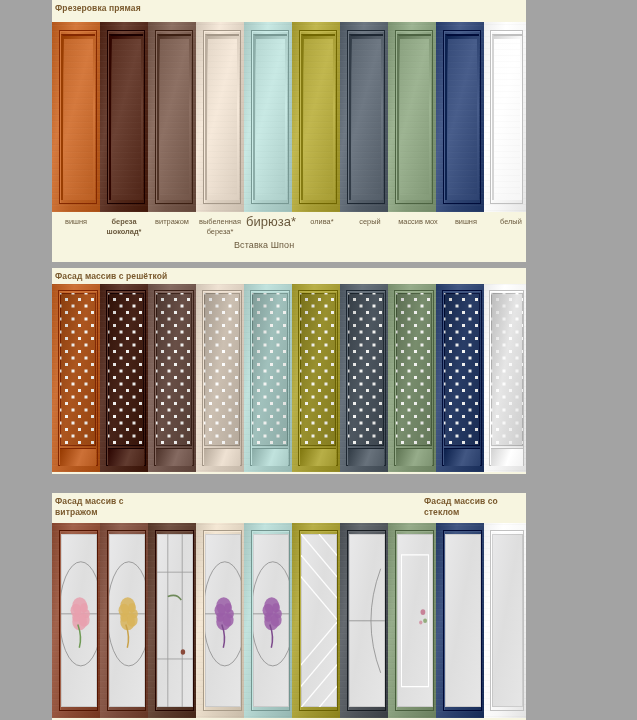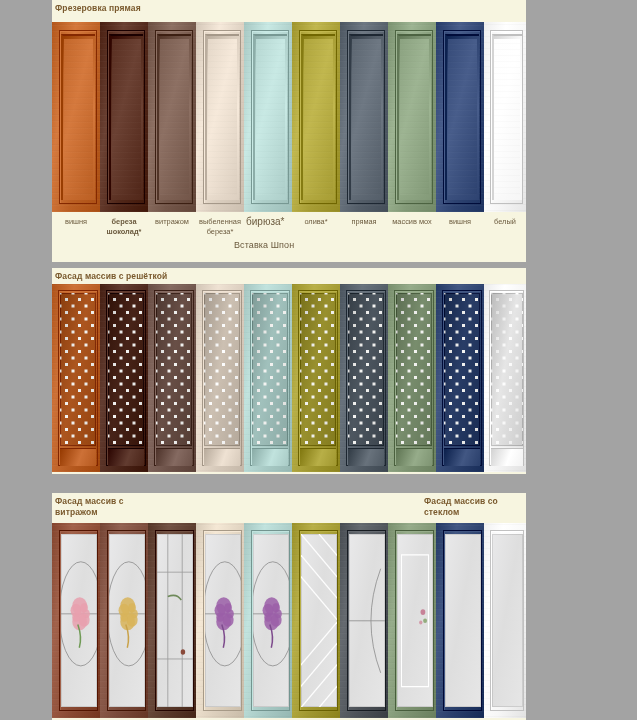--- a/index.html
+++ b/index.html
@@ -156,23 +156,23 @@
           <div style="position:absolute;left:24%;right:14%;top:9%;bottom:9%;background:linear-gradient(105deg,#fefefe 0%,#ffffff 40%,#f6f6f6 100%);"></div>
           <div class="vgrain" style="left:24%;right:14%;top:9%;bottom:9%;opacity:.35;"></div>
         </div>
       </div>
 
     <div id="labels1" style="position:absolute; left:0px; top:215px; width:474px; height:34px; display:flex;">
         <div style="flex: 0 0 48px; font-size: 7.4px; color: rgb(107, 90, 62); text-align: center; line-height: 9.5px; padding: 2px 2px 0px;">вишня</div>
         <div style="flex: 0 0 48px; font-size: 7.4px; color: rgb(107, 90, 62); text-align: center; line-height: 9.5px; padding: 2px 2px 0px; font-weight: bold;">береза шоколад*</div>
         <div style="flex: 0 0 48px; font-size: 7.4px; color: rgb(107, 90, 62); text-align: center; line-height: 9.5px; padding: 2px 2px 0px;">витражом</div>
         <div style="flex: 0 0 48px; font-size: 7.4px; color: rgb(107, 90, 62); text-align: center; line-height: 9.5px; padding: 2px 2px 0px;">выбеленная береза*</div>
-        <div style="flex: 0 0 48px; font-size: 10px; color: rgb(107, 90, 62); text-align: left; line-height: 9.5px; padding: 2px 2px 0px;">бирюза*</div>
+        <div style="flex: 0 0 48px; font-size: 13px; color: rgb(107, 90, 62); text-align: left; line-height: 9.5px; padding: 2px 2px 0px;">бирюза*</div>
         <div style="flex: 0 0 48px; font-size: 7.4px; color: rgb(107, 90, 62); text-align: center; line-height: 9.5px; padding: 2px 2px 0px;">олива*</div>
-        <div style="flex: 0 0 48px; font-size: 7.4px; color: rgb(107, 90, 62); text-align: center; line-height: 9.5px; padding: 2px 2px 0px;">прямая</div>
+        <div style="flex: 0 0 48px; font-size: 7.4px; color: rgb(107, 90, 62); text-align: center; line-height: 9.5px; padding: 2px 2px 0px;">серый</div>
         <div style="flex: 0 0 48px; font-size: 7.4px; color: rgb(107, 90, 62); text-align: center; line-height: 9.5px; padding: 2px 2px 0px;">массив мох</div>
         <div style="flex: 0 0 48px; font-size: 7.4px; color: rgb(107, 90, 62); text-align: center; line-height: 9.5px; padding: 2px 2px 0px;">вишня</div>
         <div style="flex: 0 0 42px; font-size: 7.4px; color: rgb(107, 90, 62); text-align: center; line-height: 9.5px; padding: 2px 2px 0px;">белый</div>
       </div>
 
     <div class="sec-head" style="left:182px; top:240px; font-weight:normal; font-size:9px; color:#6b5a3e;">Вставка Шпон</div>
   </div>
 
   <div class="section" style="left:52px; top:493px; width:474px; height:227px;">
     <div class="sec-head" style="left:3px; top:3px;">Фасад массив с

